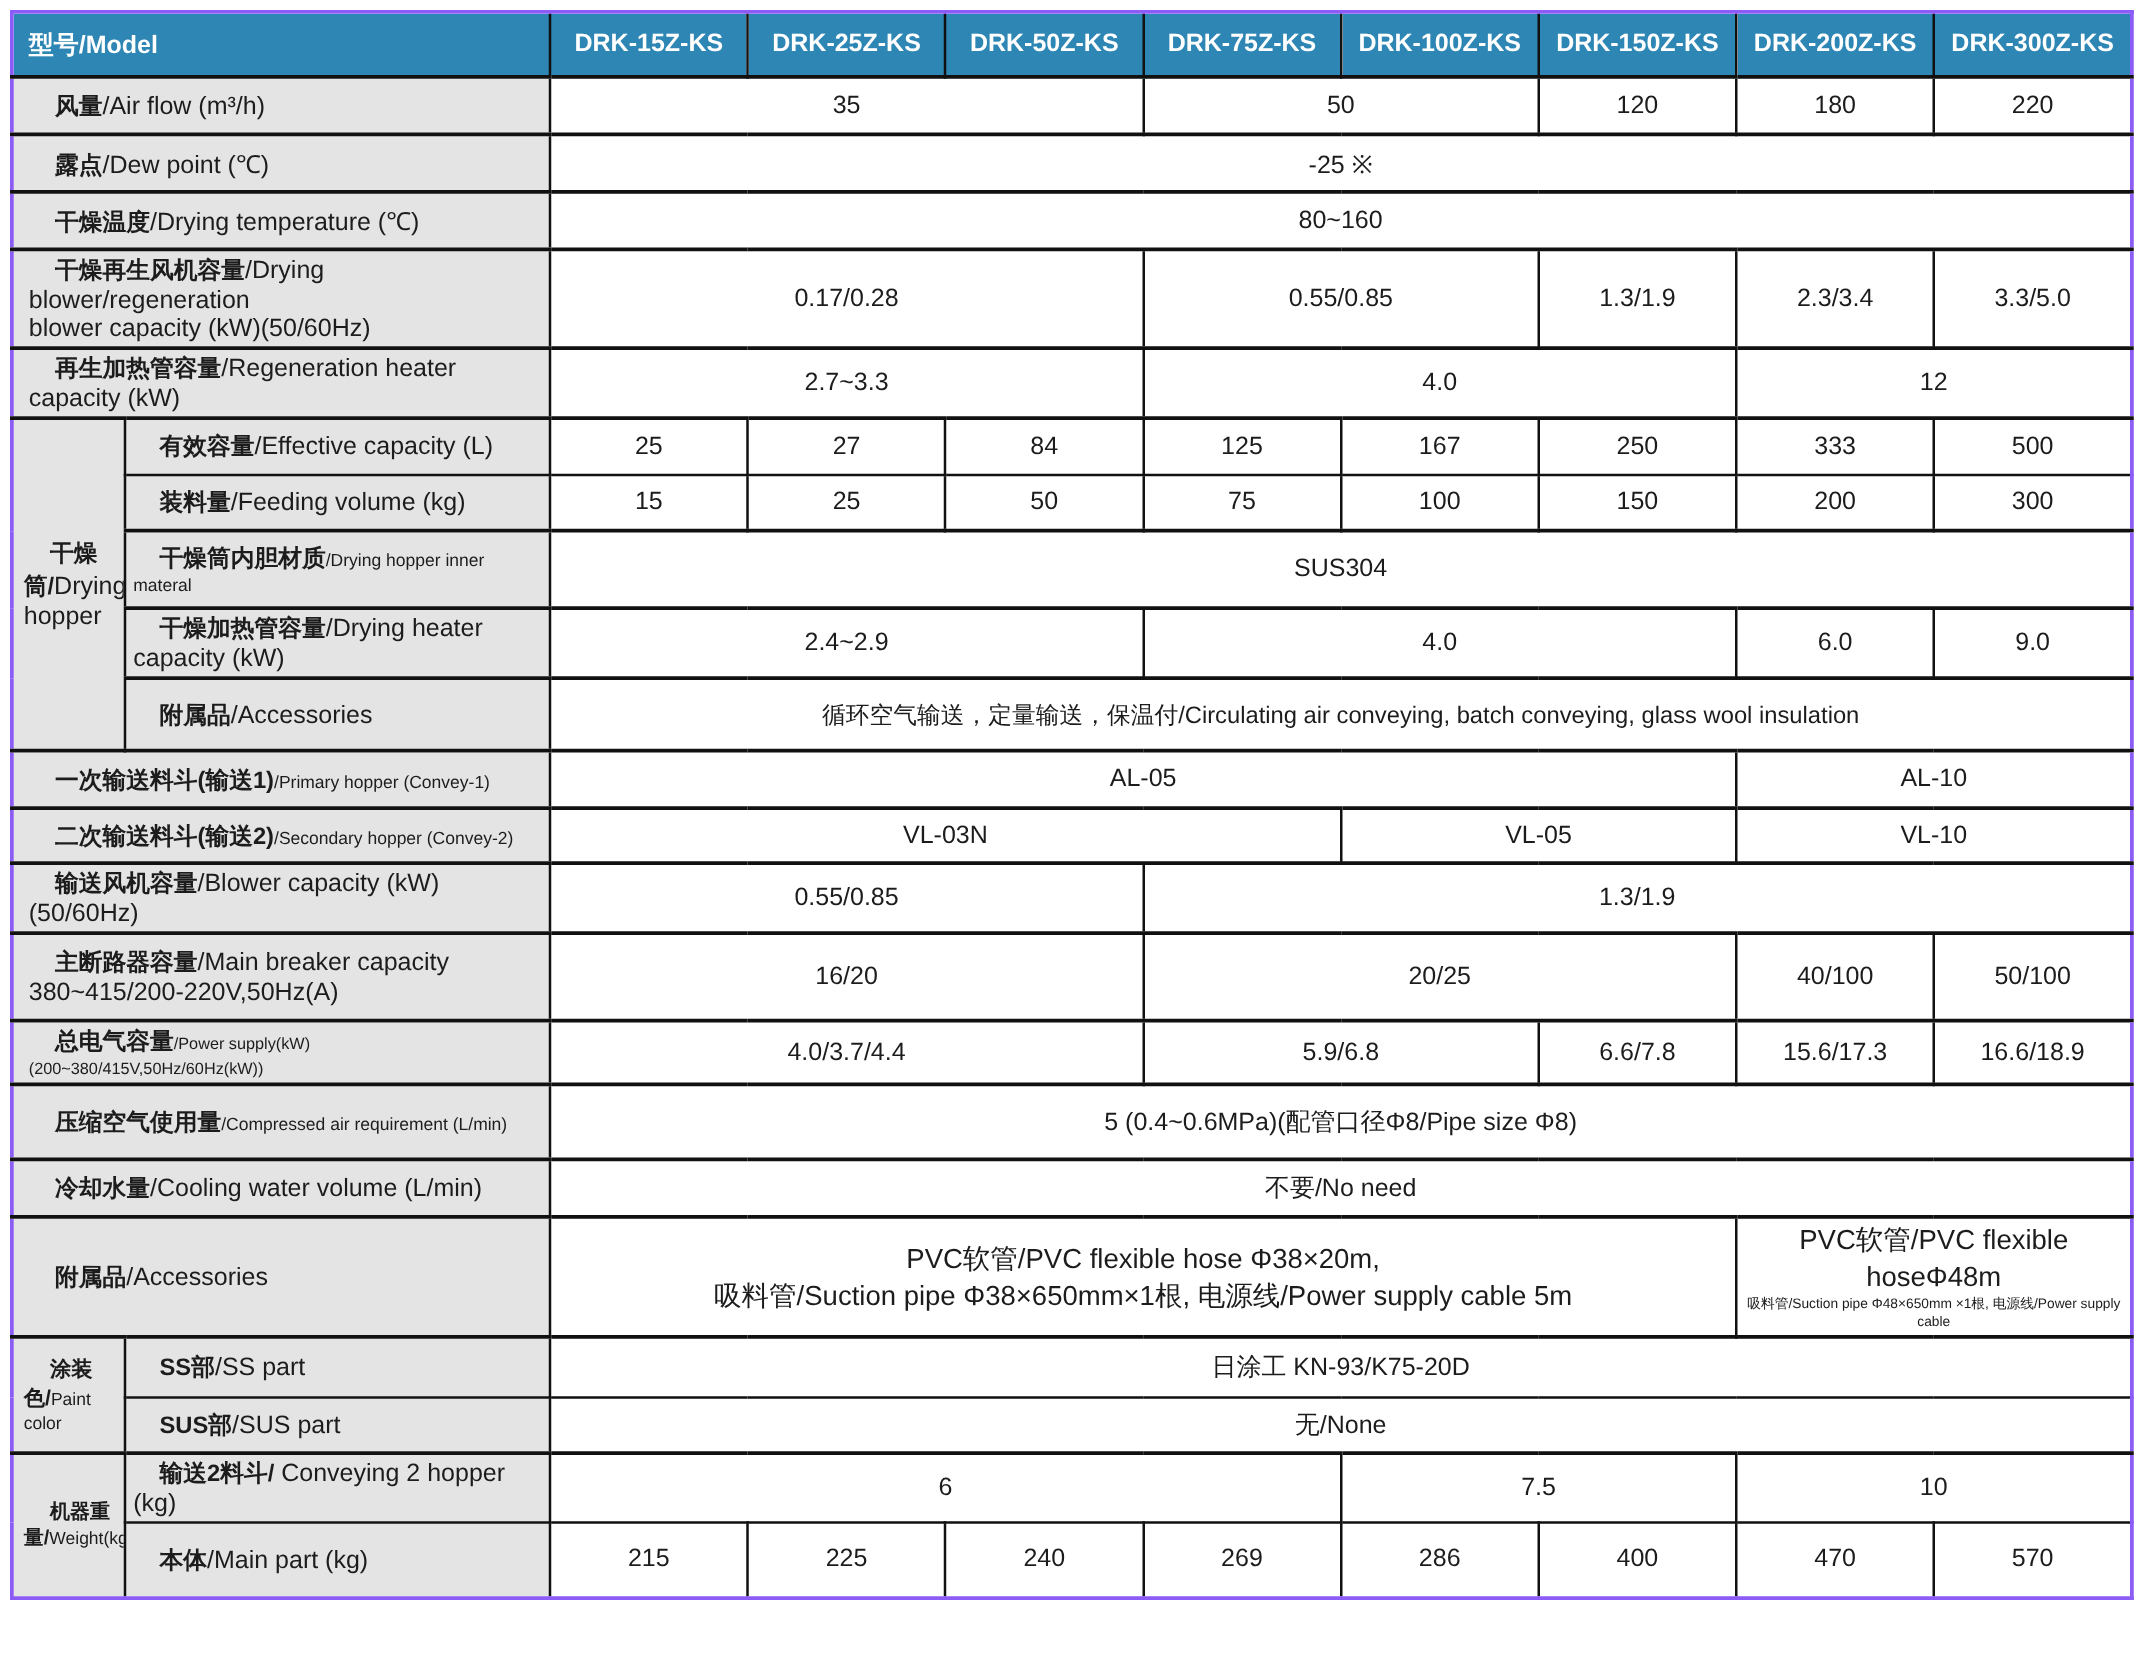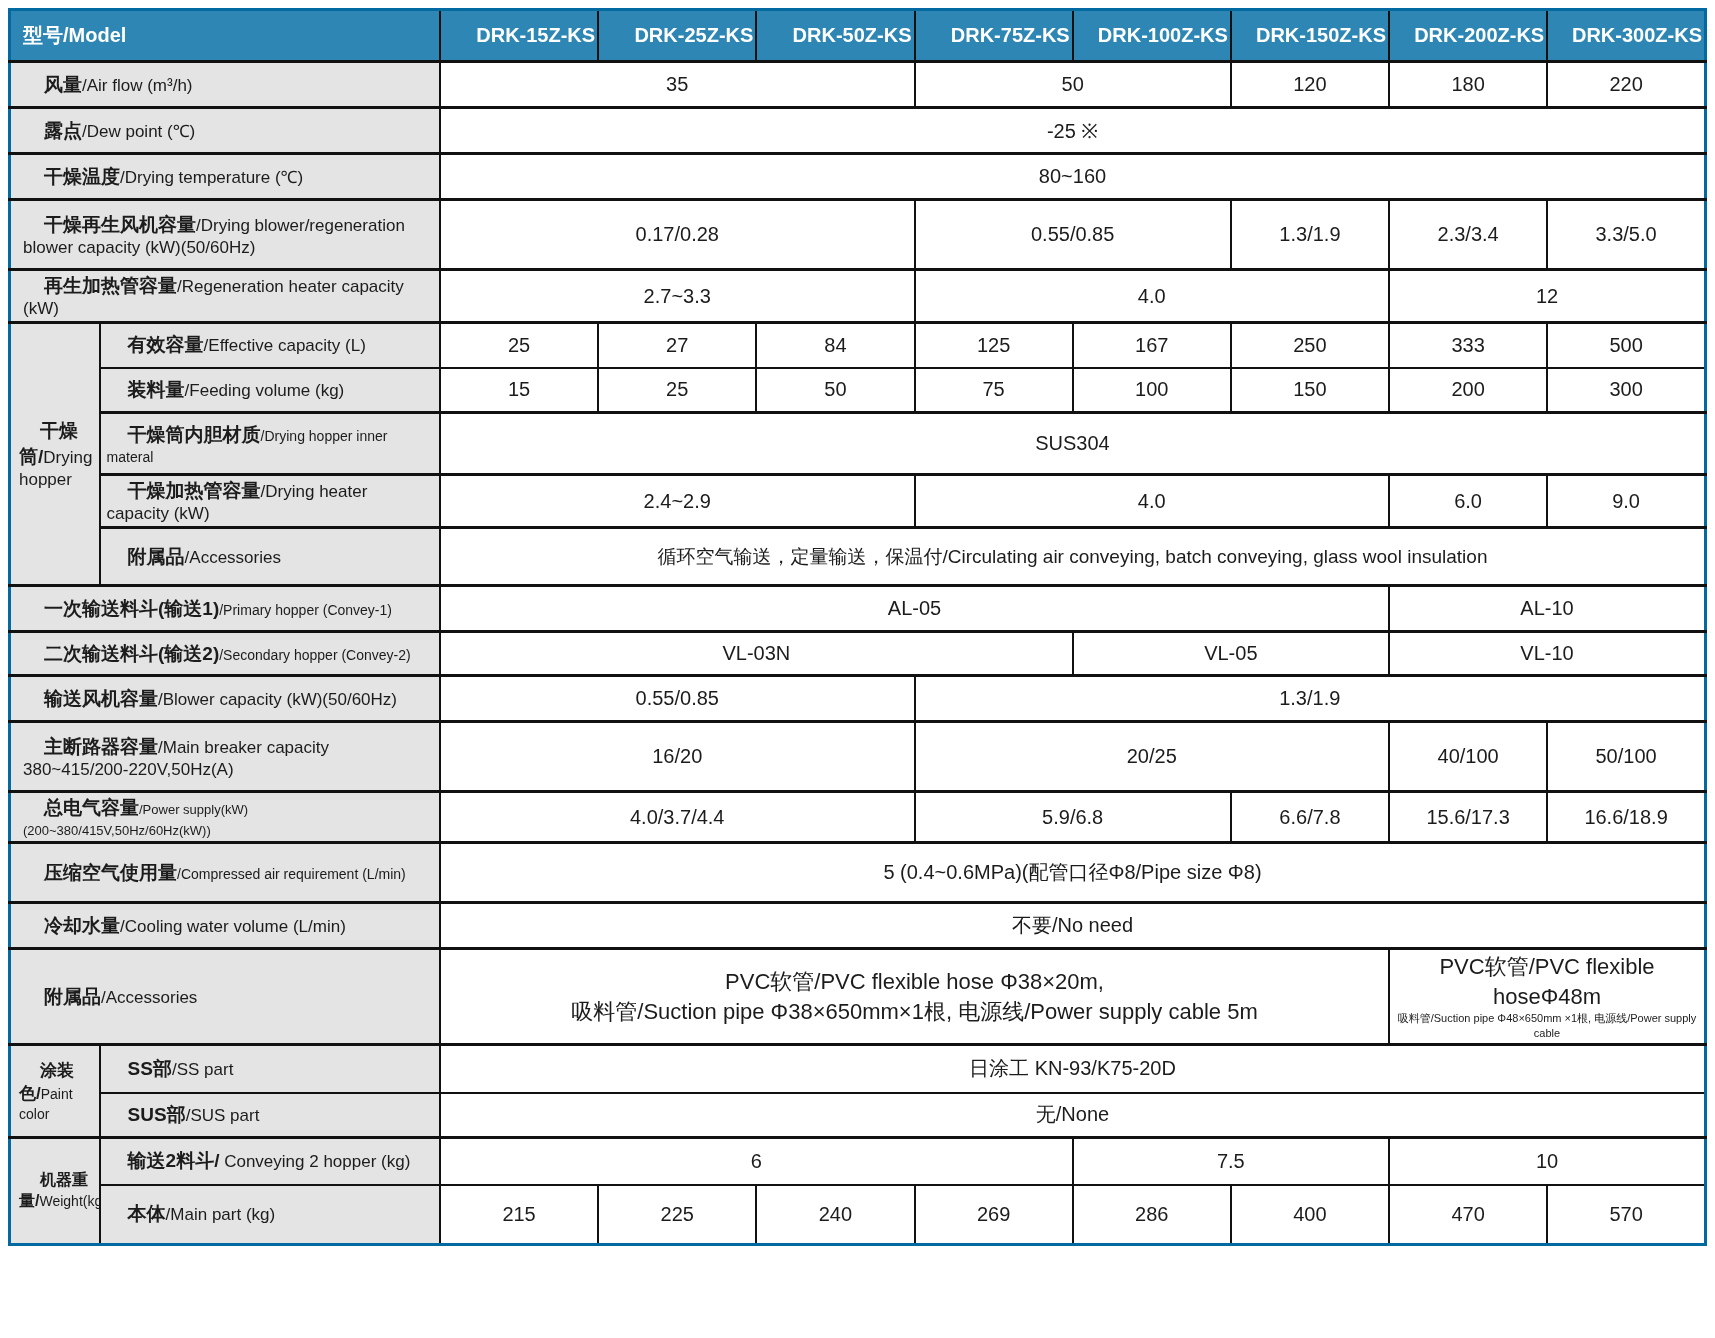--- a/index.html
+++ b/index.html
@@ -1,29 +1,29 @@
 <!DOCTYPE html>
 <html><head>
 <meta charset="utf-8">
 <style>
   html,body{margin:0;padding:0;background:#ffffff;color:#1c1c1c;
     font-family:"Liberation Sans",sans-serif;}
   .wrap{padding:8px 6px 0 8px;width:1699px;}
   table{border-collapse:collapse;table-layout:fixed;width:1699px;
-    border:3px solid #0369a1;}
+    border:3px solid #8b5cf6;}
   td,th{border:2px solid #111;padding:2px 6px;overflow:hidden;vertical-align:middle;}
   tr.thick > td{border-top:3px solid #111;}
-  th{background:#2d86b4;color:#fff;font-size:20px;font-weight:700;text-align:right;padding:10px 2px;}
+  th{background:#2d86b4;color:#fff;font-size:20px;font-weight:700;text-align:center;padding:10px 2px;}
   th.corner{text-align:left;padding-left:12px;}
   .label,.sub,.group{background:#e4e4e4;text-align:left;}
   .label{padding-left:12px;}
   .sub{padding-left:6px;}
   .group{padding-left:8px;vertical-align:middle;}
   .zh{font-weight:700;font-size:19px;white-space:pre-line;margin-left:21px;}
-  .en{font-size:17px;white-space:pre-line;}
+  .en{font-size:20px;white-space:pre-line;}
   .en.sm{font-size:14px;}
   .en.xs{font-size:13px;}
   .val{text-align:center;font-size:20px;background:#fff;}
   .acc-line{display:block;line-height:1.35;}
   .acc-b1{font-size:22px;}
   .acc-b2{font-size:11px;}
   .footnote{margin:14px 0 0 4px;}
   .fn-zh{font-size:19px;font-weight:700;}
   .fn-en{font-size:18px;margin:4px 0 0 28px;}
 </style>

